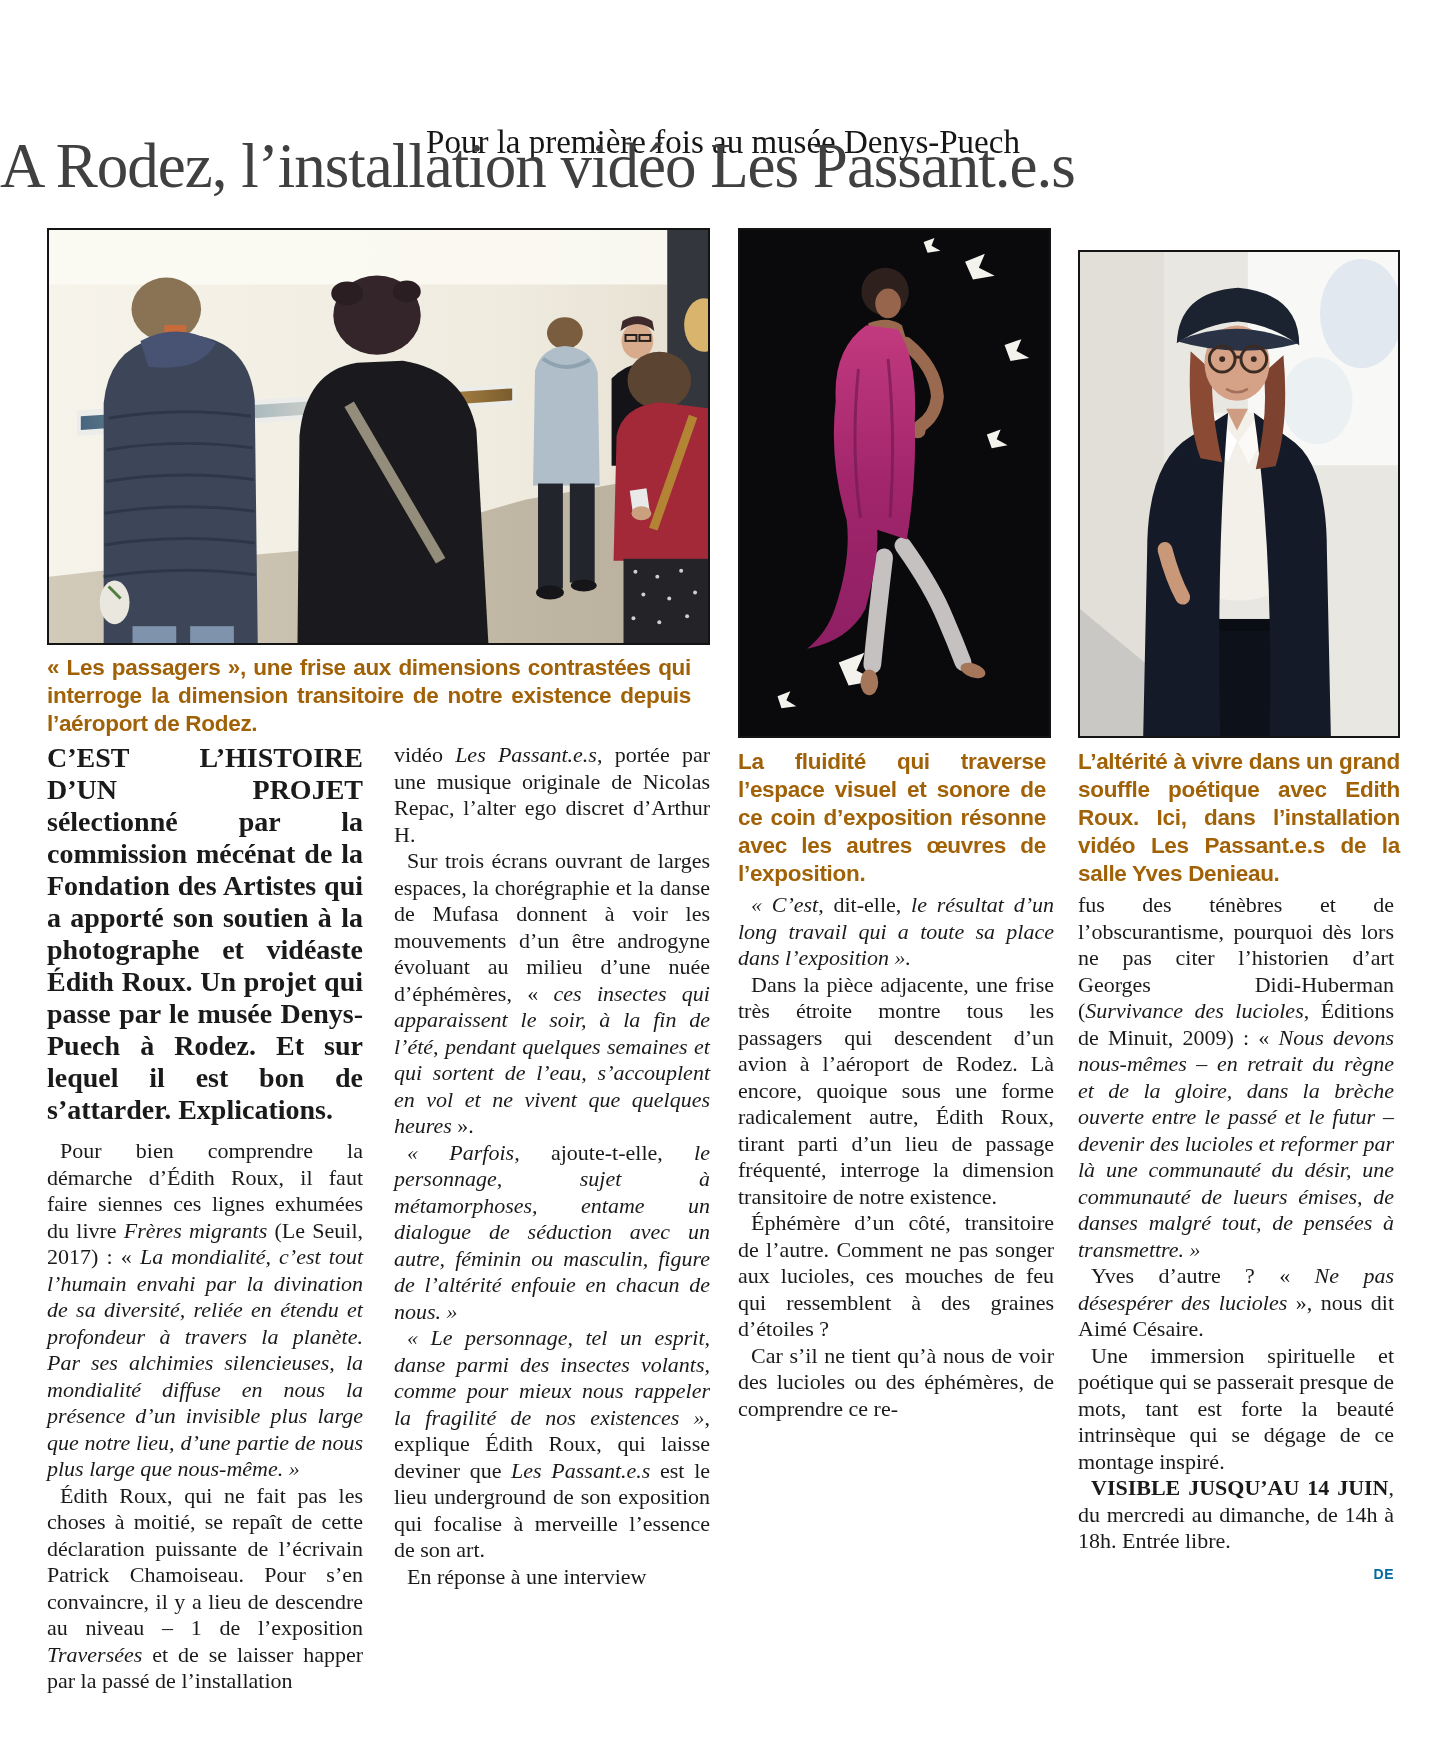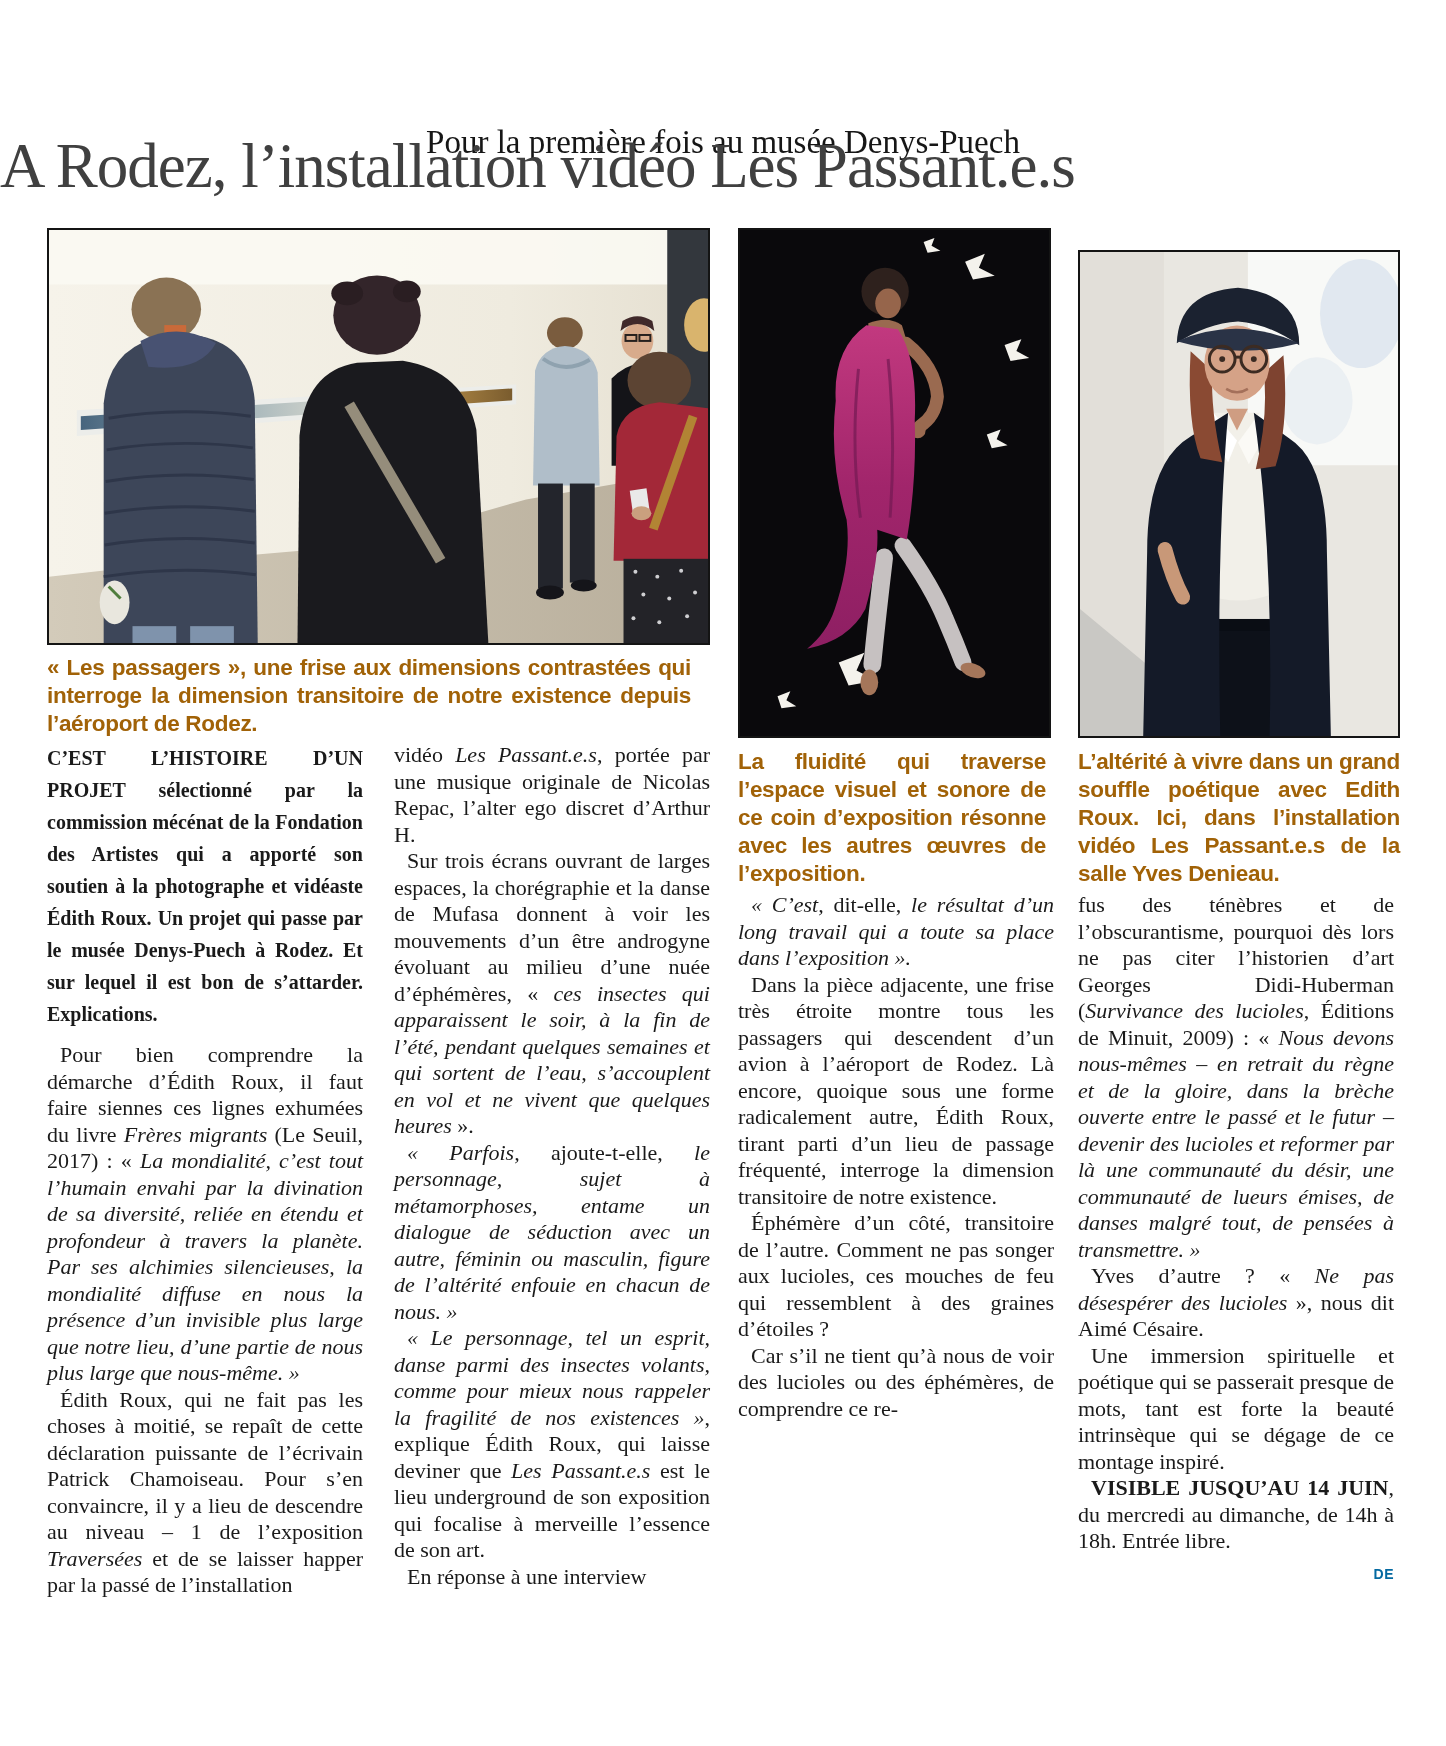--- a/index.html
+++ b/index.html
@@ -10,21 +10,21 @@
   .headline{position:absolute;left:0;top:130px;width:1446px;text-align:left;
             font-size:63px;font-weight:400;letter-spacing:-1px;color:#404040;}
   .photo{position:absolute;border:2px solid #141414;box-sizing:border-box;background:#ddd;}
   .photo svg{display:block;width:100%;height:100%;}
   .caption{position:absolute;font-family:"Liberation Sans", sans-serif;font-weight:700;
            font-size:22.5px;line-height:28px;letter-spacing:-0.3px;color:#a16207;
            text-align:justify;}
   .col{position:absolute;width:316px;font-size:22px;line-height:26.5px;text-align:justify;
        hyphens:auto;-webkit-hyphens:auto;}
   .col p{margin:0;text-indent:13px;}
-  .col p.lede{font-weight:700;font-size:20px;line-height:32px;text-indent:0;}
+  .col p.lede{font-weight:700;font-size:28px;line-height:32px;text-indent:0;}
   .col p.cont{text-indent:0;}
   .col p.after-lede{margin-top:12px;}
   .r-i{font-style:italic;}
   .r-b{font-weight:700;}
   .byline{font-family:"Liberation Sans", sans-serif;font-weight:700;font-size:14px;
           text-align:right;margin-top:6px;letter-spacing:0.5px;color:#0369a1;}
 </style>
 </head>
 <body>
 

